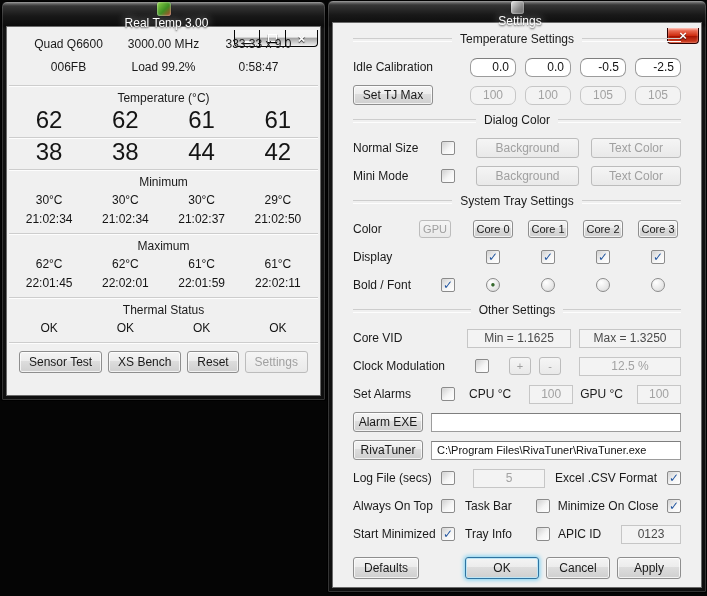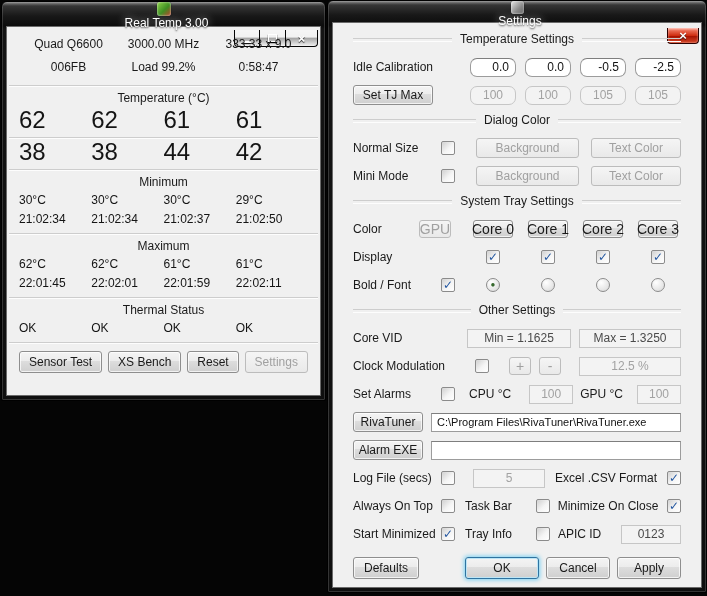--- a/index.html
+++ b/index.html
@@ -41,33 +41,33 @@
 
   .content { background:#f0f0f0; border:1px solid #6a6a6a; overflow:hidden; }
   .rt-window .content { height:calc(100% - 24px); }
   .set-window .content { height:calc(100% - 21px); padding:1px 20px 6px; display:flex; flex-direction:column; }
 
   
   .rt-info { display:grid; grid-template-columns:1fr 1fr 1fr; row-gap:8px; padding:10px 14px;
     font-size:12px; line-height:15px; color:#1a1a1a; text-align:center; }
   .hline { height:2px; border-top:1px solid #cdcdcd; border-bottom:1px solid #fdfdfd; margin:0 2px; flex:none; }
   .rt-h { text-align:center; font-size:12px; color:#1a1a1a; padding:4px 0 1px; line-height:15px; }
-  .rt-vals { display:grid; grid-template-columns:repeat(4,1fr); padding:0 12px; color:#141414; }
+  .rt-vals { display:grid; grid-template-columns:repeat(4,1fr); text-align:center; padding:0 4px; color:#141414; }
   .rt-vals.big { font-size:24px; line-height:25px; padding-bottom:5px; }
   .rt-vals.sm { font-size:12px; line-height:19px; }
   .rt-vals.last { padding-bottom:4px; }
   .rt-btnrow { display:flex; justify-content:space-between; padding:7px 12px 0; }
 
   
   .btn { display:inline-flex; align-items:center; justify-content:center; flex:none;
     font-family:inherit; font-size:12px; color:#1a1a1a; height:22px; padding:0 9px;
     background:linear-gradient(180deg,#f4f4f4,#ececec 45%,#dddddd 46%,#cfcfcf);
     border:1px solid #8e8e8e; border-radius:3px; box-shadow:inset 0 0 0 1px rgba(255,255,255,.72); cursor:default; }
   .btn.dis { color:#a0a0a0; border-color:#bcbcbc; background:linear-gradient(180deg,#f5f5f5,#e9e9e9); box-shadow:none; }
-  .btn.small { height:18px; font-size:14px; padding:0 4px; }
+  .btn.small { height:18px; font-size:11px; padding:0 4px; }
   .btn.default { border-color:#2f73a0; box-shadow:0 0 4px 1px #7ad0f2, inset 0 0 0 1px #bce5f6; }
   .set-window .btn { height:20px; }
   .set-window .footer .btn { height:22px; }
   .set-window .btn.small { height:18px; }
 
   .field { height:19px; flex:none; background:#fff; border:1px solid #9c9c9c; border-top-color:#7e7e7e;
     font-size:12px; color:#111; display:flex; align-items:center; justify-content:center; }
   .field.num { justify-content:flex-end; padding-right:6px; }
   .field.dis { background:#f3f3f3; color:#a2a2a2; border:1px solid #c6c6c6; }
   .field.ro  { background:#f3f3f3; color:#4a4a4a; border:1px solid #c6c6c6; }
@@ -334,27 +334,27 @@
     <div class="s-row">
       <span class="s-label">Set Alarms</span>
       <span class="cb"></span>
       <span class="ml14">CPU °C</span>
       <span class="field dis w44 ml18">100</span>
       <span class="mlauto">GPU °C</span>
       <span class="field dis w44 ml14">100</span>
     </div>
 
     <div class="s-row">
+      <button type="button" class="btn w70">Alarm EXE</button>
+      <span class="field text flex1 ml8"></span>
+    </div>
+
+    <div class="s-row">
       <button type="button" class="btn w70">RivaTuner</button>
       <span class="field text flex1 ml8">C:\Program Files\RivaTuner\RivaTuner.exe</span>
-    </div>
-
-    <div class="s-row">
-      <button type="button" class="btn w70">Alarm EXE</button>
-      <span class="field text flex1 ml8"></span>
     </div>
 
     <div class="s-row">
       <span class="s-label">Log File (secs)</span>
       <span class="cb"></span>
       <span class="field dis w72 ml18">5</span>
       <span class="ml10">Excel .CSV Format</span>
       <span class="cb mlauto">✓</span>
     </div>
 

